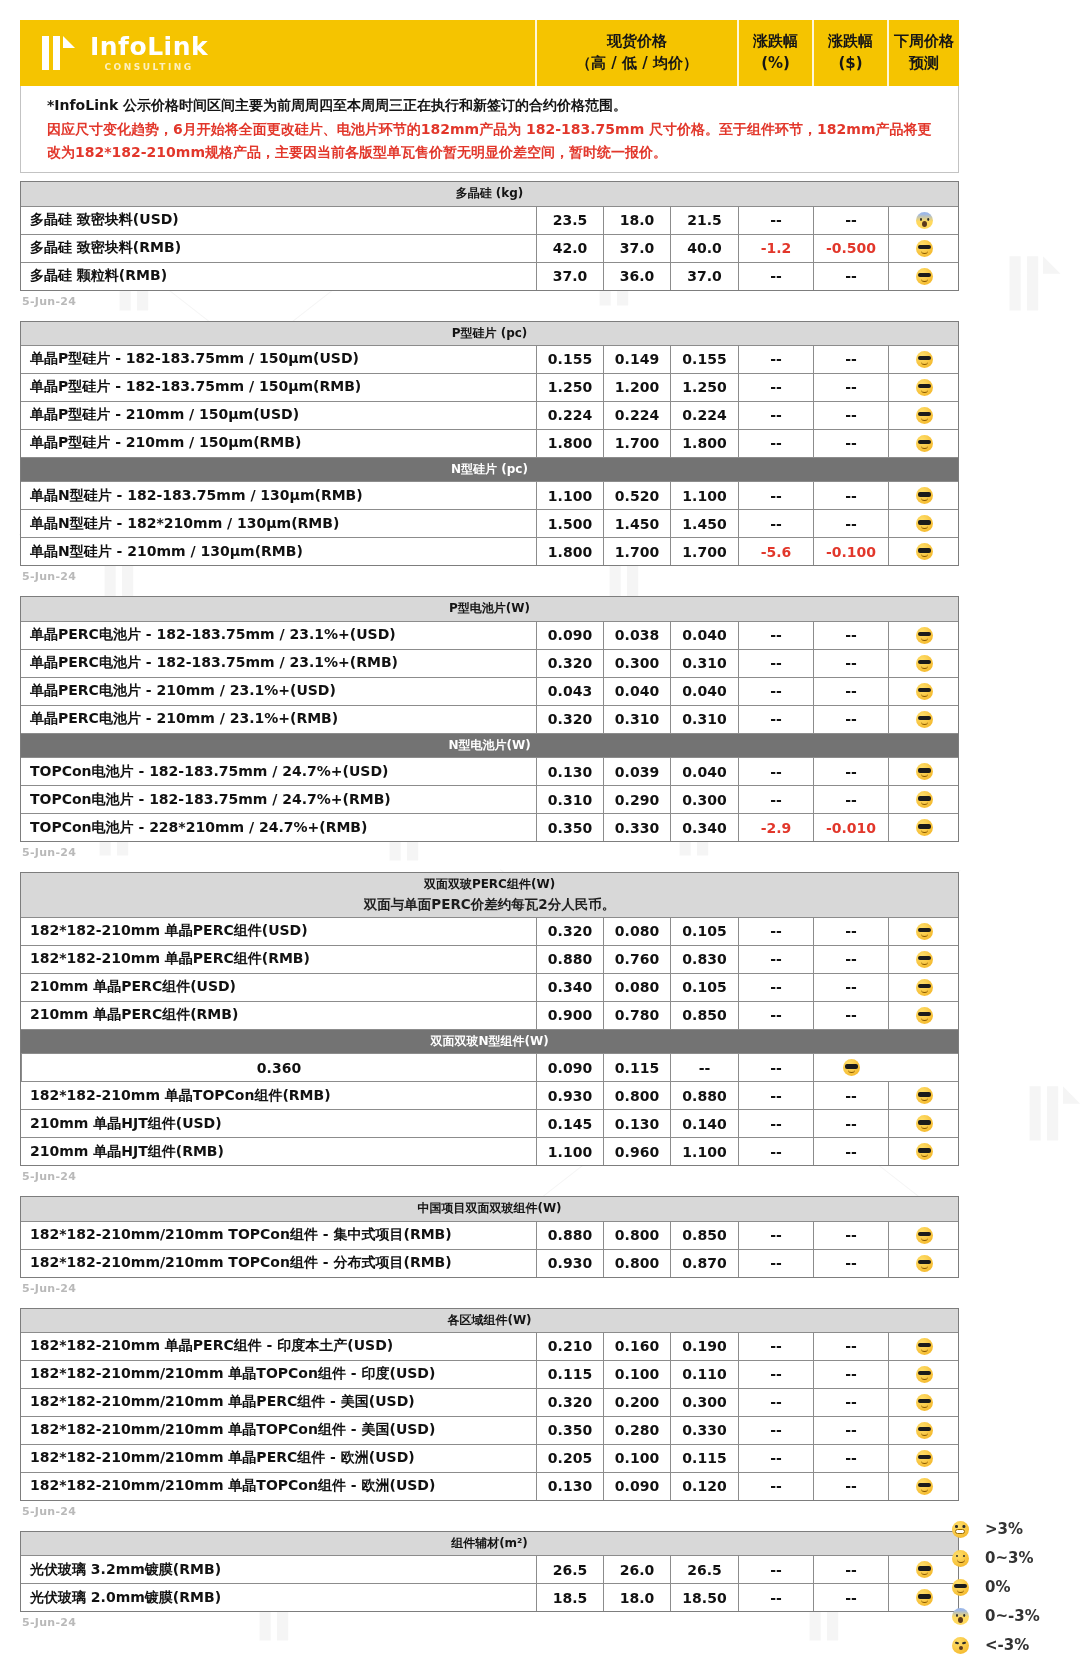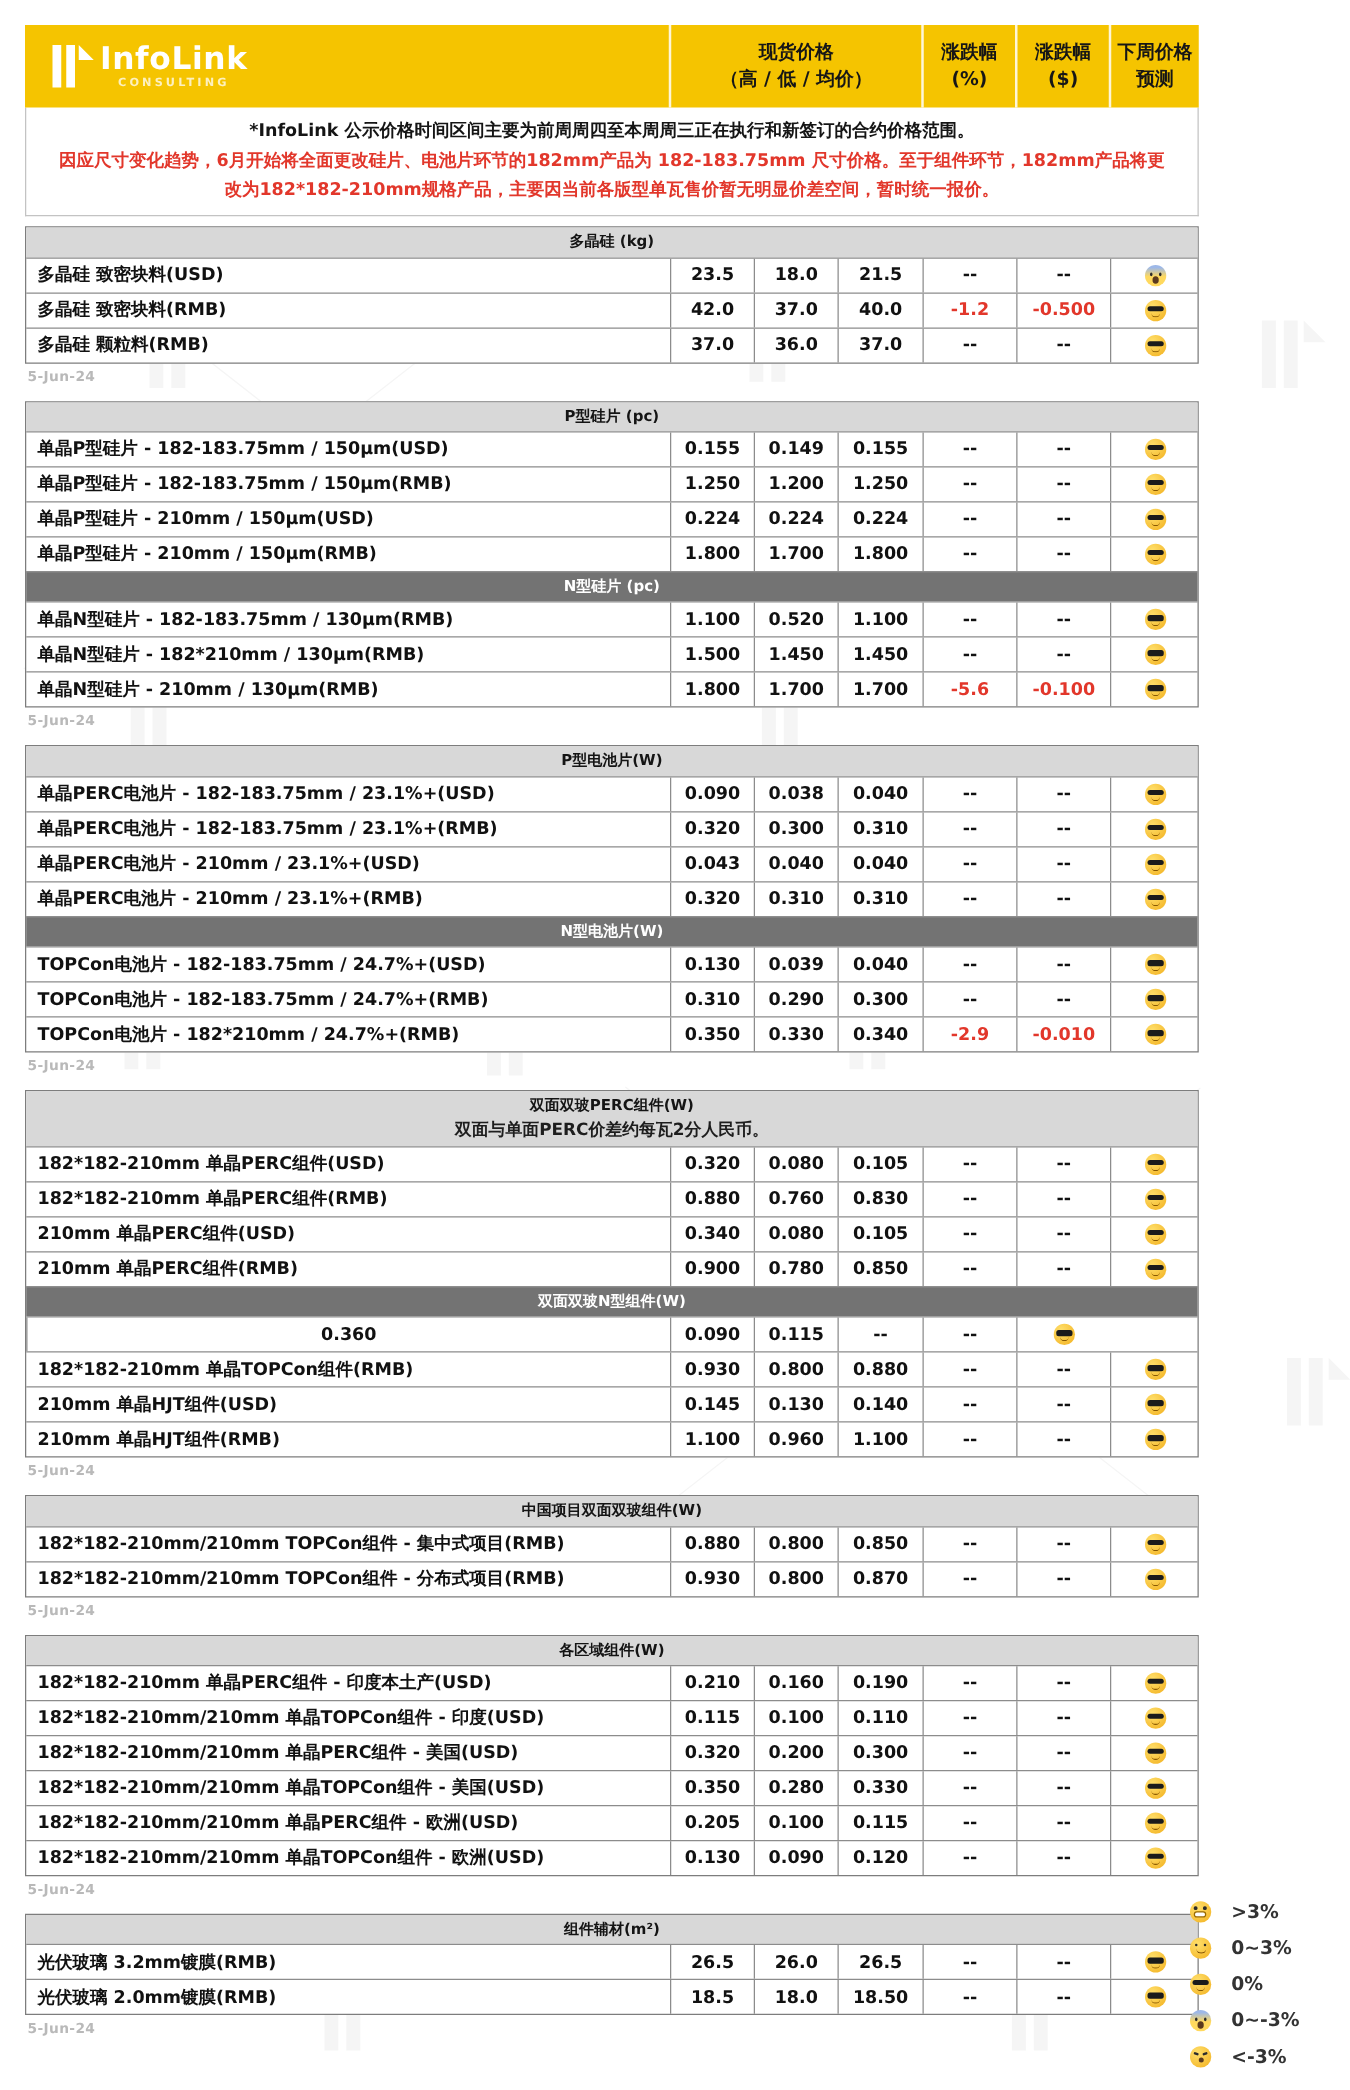--- a/index.html
+++ b/index.html
@@ -21,31 +21,31 @@
     position:relative;margin:20px 0 0 20px;width:939px;height:66px;
     background:#F5C400;display:grid;
     grid-template-columns:515px 202px 75px 75px 72px;
   }
   .band .hcell{
     display:flex;flex-direction:column;align-items:center;justify-content:center;
     font-weight:700;font-size:15px;line-height:1.45;color:#161616;text-align:center;
     border-left:2px solid rgba(255,255,255,.85);
   }
   .band .brand-cell{
-    flex-direction:row;justify-content:flex-start;border-left:none;padding-left:16px;
+    flex-direction:row;justify-content:flex-start;border-left:none;padding-left:16px;gap:10px;
   }
   .logo{display:inline-flex;}
   .brand-text{display:flex;flex-direction:column;line-height:1;}
   .brand-name{color:#fff;font-size:25px;font-weight:700;letter-spacing:.5px;}
   .brand-tag{color:rgba(255,255,255,.75);font-size:9px;font-weight:700;letter-spacing:2.5px;margin-top:4px;}
 
   
   .notice{
     margin:0 16px 0 20px;width:937px;background:#fff;
-    border:1px solid #c3c3c3;border-top:none;text-align:center;
+    border:1px solid #c3c3c3;border-top:none;
   }
   .notice p{margin:0;padding:0 26px;line-height:1.6;font-size:14px;font-weight:700;}
   .notice .n1{color:#151515;padding-top:8px;}
   .notice .n2{color:#E2372B;padding-bottom:9px;padding-top:2px;}
 
   
   #blocks{margin-left:20px;width:939px;margin-top:8px;}
   .block{border:1px solid #7d7d7d;background:#fff;position:relative;}
   .block>*+*{border-top:1px solid #8c8c8c;}
   .sec-header{background:#D8D8D8;text-align:center;padding:3px 0;}
@@ -404,21 +404,21 @@
           <div class="cell">0.310</div>
           <div class="cell">0.290</div>
           <div class="cell">0.300</div>
           <div class="cell">--</div>
           <div class="cell">--</div>
           <div class="cell">
             <span class="face face-sunglasses"></span>
           </div>
         </div>
         <div class="row">
-          <div class="cell name">TOPCon电池片 - 182*210mm / 24.7%+(RMB)</div>
+          <div class="cell name">TOPCon电池片 - 228*210mm / 24.7%+(RMB)</div>
           <div class="cell">0.350</div>
           <div class="cell">0.330</div>
           <div class="cell">0.340</div>
           <div class="cell neg">-2.9</div>
           <div class="cell neg">-0.010</div>
           <div class="cell">
             <span class="face face-sunglasses"></span>
           </div>
         </div>
       </div>

